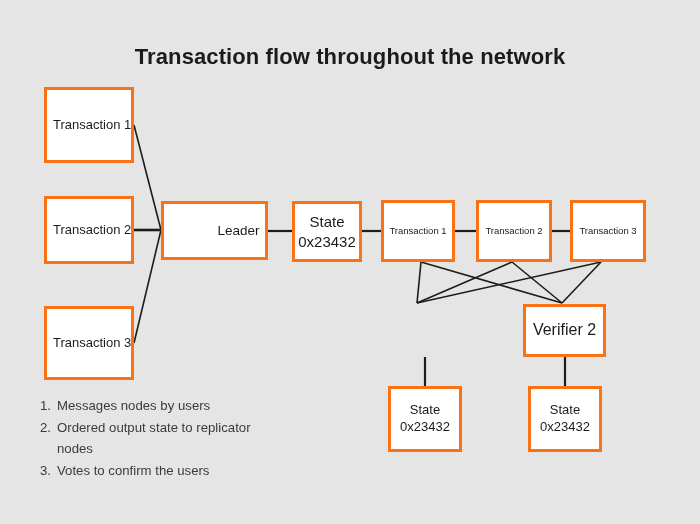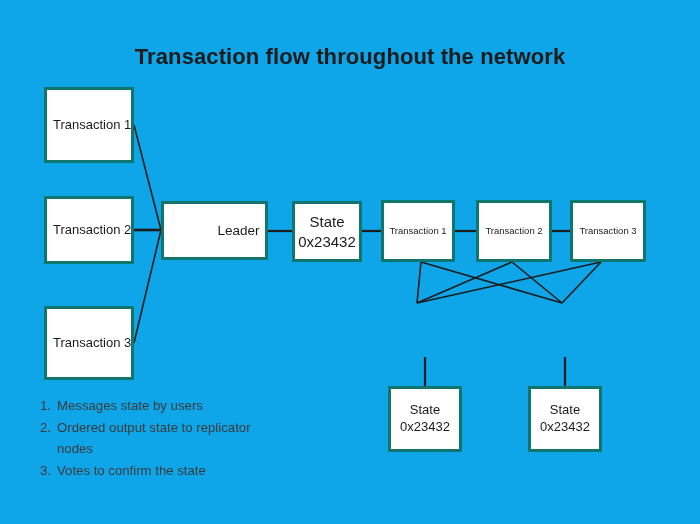--- a/index.html
+++ b/index.html
@@ -4,36 +4,36 @@
 <style>
   html, body {
     margin: 0;
     padding: 0;
     background: #ffffff;
   }
   #canvas {
     position: relative;
     width: 700px;
     height: 524px;
-    background: #0ea5e9;
+    background: #e5e5e5;
     overflow: hidden;
     font-family: "Liberation Sans", sans-serif;
   }
   #wires {
     position: absolute;
     left: 0;
     top: 0;
     width: 700px;
     height: 524px;
     pointer-events: none;
   }
   .node {
     position: absolute;
     box-sizing: border-box;
-    border: 3px solid #0f766e;
+    border: 3px solid #f97316;
     background: #ffffff;
     display: flex;
     align-items: center;
     justify-content: center;
     text-align: center;
     color: #1c1c1c;
     line-height: 1.28;
     z-index: 2;
   }
   .node .lbl { display: block; white-space: nowrap; }
@@ -128,38 +128,41 @@
   <div class="node tx-small" style="left:381px; top:200px; width:74px; height:62px;">
     <span class="lbl">Transaction 1</span>
   </div>
   <div class="node tx-small" style="left:476px; top:200px; width:76px; height:62px;">
     <span class="lbl">Transaction 2</span>
   </div>
   <div class="node tx-small" style="left:570px; top:200px; width:76px; height:62px;">
     <span class="lbl">Transaction 3</span>
   </div>
 
+  <div class="node verifier" style="left:523px; top:304px; width:83px; height:53px;">
+    <span class="lbl">Verifier 2</span>
+  </div>
 
   <div class="node state-bottom" style="left:388px; top:386px; width:74px; height:66px; flex-direction:column;">
     <span class="lbl">State</span>
     <span class="lbl">0x23432</span>
   </div>
   <div class="node state-bottom" style="left:528px; top:386px; width:74px; height:66px; flex-direction:column;">
     <span class="lbl">State</span>
     <span class="lbl">0x23432</span>
   </div>
 
   <div id="legend">
     <div class="legend-row">
       <span class="num">1.</span>
-      <span class="txt">Messages state by users</span>
+      <span class="txt">Messages nodes by users</span>
     </div>
     <div class="legend-row">
       <span class="num">2.</span>
       <span class="txt">Ordered output state to replicator nodes</span>
     </div>
     <div class="legend-row">
       <span class="num">3.</span>
-      <span class="txt">Votes to confirm the state</span>
+      <span class="txt">Votes to confirm the users</span>
     </div>
   </div>
 
 </div>
 
 </body></html>

